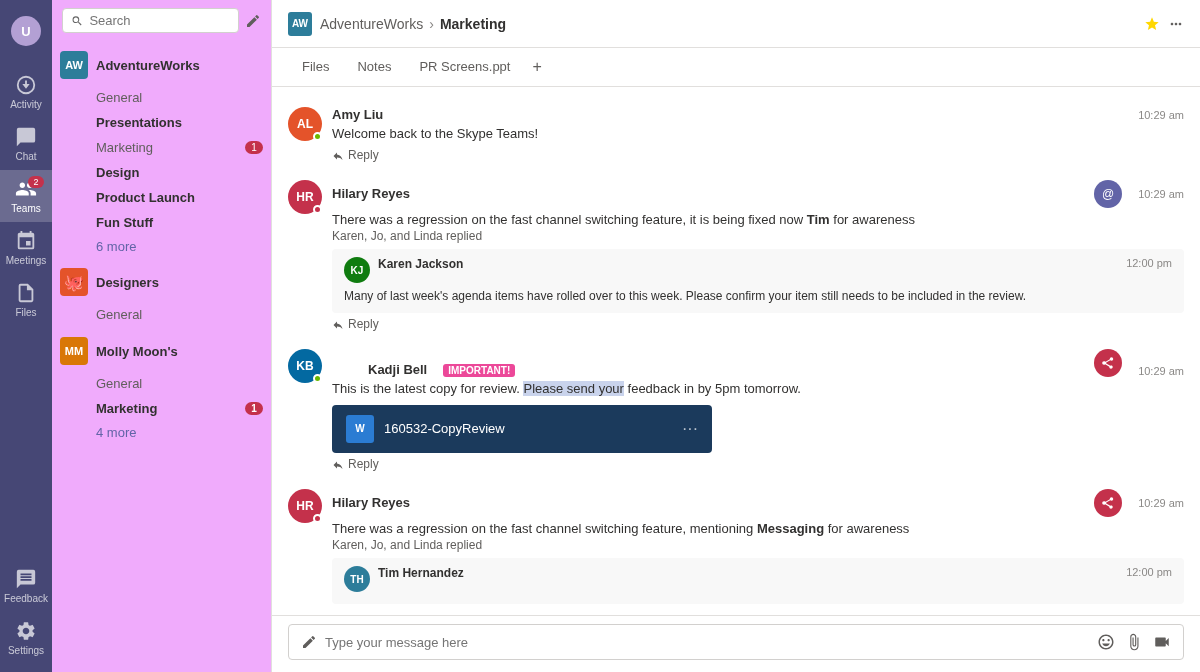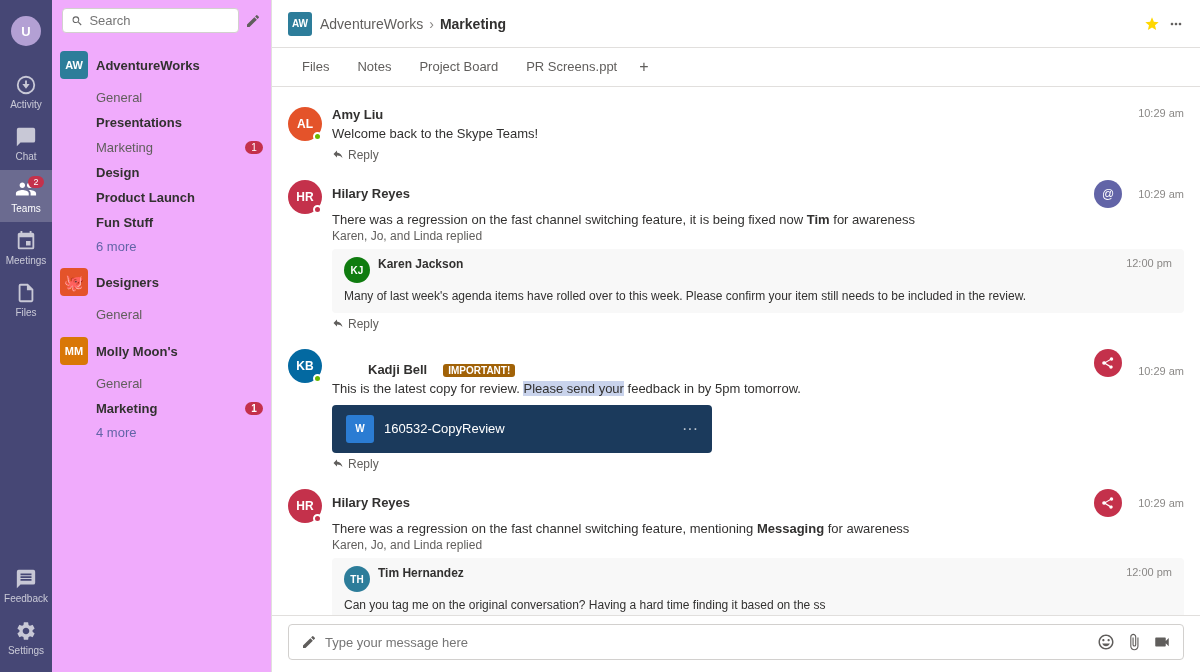--- a/index.html
+++ b/index.html
@@ -260,31 +260,31 @@
       width: 9px;
       height: 9px;
       border-radius: 50%;
       border: 2px solid white;
     }
     .status-available { background: #6bb700; }
     .status-busy { background: #c4314b; }
     .msg-content { flex: 1; }
     .msg-header {
       display: flex;
-      align-items: flex-start;
+      align-items: center;
       gap: 8px;
       margin-bottom: 2px;
     }
     .msg-author { font-size: 13px; font-weight: 600; color: #323130; }
     .msg-time { font-size: 11px; color: #8a8886; margin-left: auto; }
     .msg-text { font-size: 13px; color: #323130; line-height: 1.5; }
     .msg-text .mention { font-weight: 700; }
     .reply-link {
       display: flex;
-      align-items: flex-start;
+      align-items: flex-end;
       gap: 4px;
       font-size: 12px;
       color: #605e5c;
       margin-top: 4px;
       cursor: pointer;
     }
 
     
     .nested-reply {
       background: #f8f8f8;
@@ -336,21 +336,21 @@
       justify-content: center;
       color: white;
       font-size: 10px;
       font-weight: 700;
     }
     .file-name { font-size: 13px; color: white; flex: 1; }
     .file-menu { color: rgba(255,255,255,0.7); cursor: pointer; font-size: 16px; }
 
     
     .important-badge {
-      background: #a16207;
+      background: #ec4899;
       color: white;
       border-radius: 3px;
       font-size: 10px;
       font-weight: 700;
       padding: 1px 5px;
       margin-right: 4px;
     }
 
     
     .share-icon-badge {
@@ -542,21 +542,20 @@
         <path d="M12 17.27L18.18 21l-1.64-7.03L22 9.24l-7.19-.61L12 2 9.19 8.63 2 9.24l5.46 4.73L5.82 21z"></path>
       </svg>
     <svg width="16" height="16" viewBox="0 0 24 24" fill="#605e5c">
         <path d="M6 10c-1.1 0-2 .9-2 2s.9 2 2 2 2-.9 2-2-.9-2-2-2zm12 0c-1.1 0-2 .9-2 2s.9 2 2 2 2-.9 2-2-.9-2-2-2zm-6 0c-1.1 0-2 .9-2 2s.9 2 2 2 2-.9 2-2-.9-2-2-2z"></path>
       </svg>
   </div>
 
   <div class="tabs-bar">
     <div class="tab-item"><span>Files</span></div>
     <div class="tab-item"><span>Notes</span></div>
-    <div class="tab-item"><span>Project Board</span></div>
     <div class="tab-item"><span>PR Screens.ppt</span></div>
     <div class="tab-add">+</div>
   </div>
 
   <div class="messages-area">
 
     <div class="message-thread">
       <div class="msg-avatar" style="background:#e4532a;">
         <span>AL</span>
         <div class="status-dot status-available"></div>
@@ -664,21 +663,20 @@
           <span>There was a regression on the fast channel switching feature, mentioning </span><span class="mention">Messaging</span><span> for awareness</span>
         </div>
         <div class="replied-text">Karen, Jo, and Linda replied</div>
 
         <div class="nested-reply">
           <div class="nested-header">
             <div class="nested-avatar" style="background:#2d7d9a;">TH</div>
             <span class="nested-author">Tim Hernandez</span>
             <span class="nested-time">12:00 pm</span>
           </div>
-          <div class="nested-text">Can you tag me on the original conversation? Having a hard time finding it based on the ss</div>
         </div>
 
       </div>
     </div>
 
   </div>
 
   <div class="message-input-area">
     <div class="message-input-box">
       <svg width="16" height="16" viewBox="0 0 24 24" fill="#605e5c">

